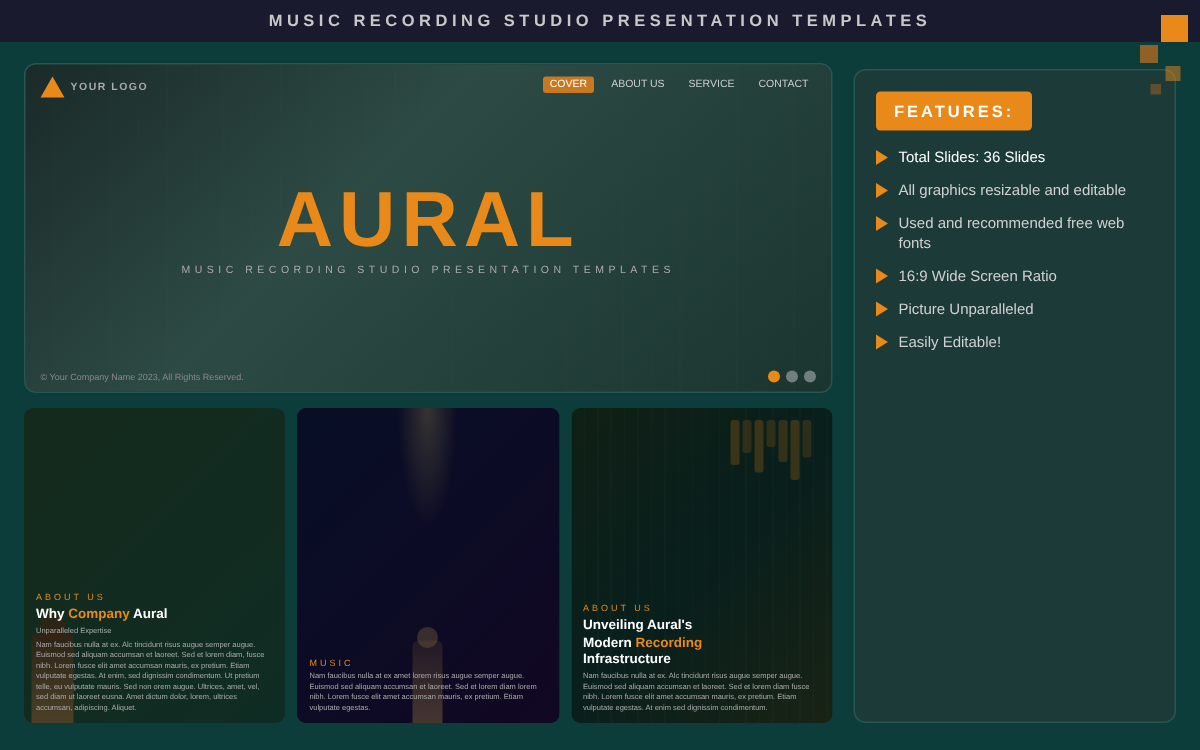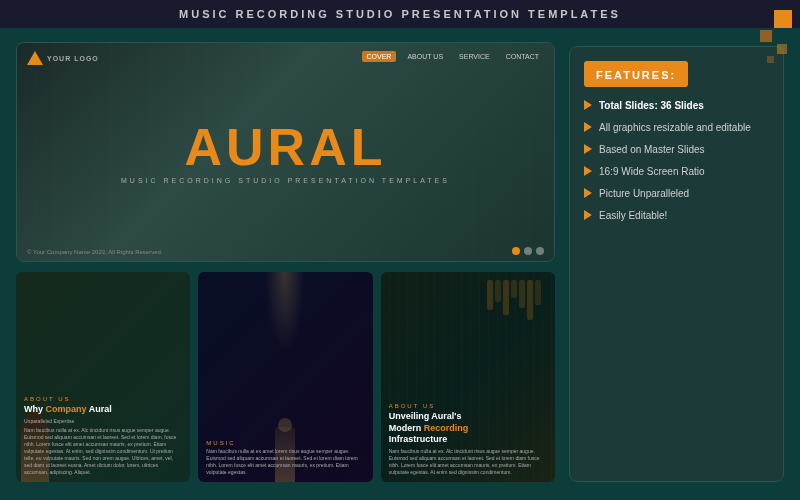--- a/index.html
+++ b/index.html
@@ -271,21 +271,21 @@
       flex-shrink: 0;
     }
 
     .feature-text {
       font-size: 10px;
       color: #d0d0d0;
       line-height: 1.3;
     }
 
     .feature-text .bold {
-      font-weight: 700;
+      font-weight: 400;
       color: white;
     }
 
     
     .deco-squares {
       position: absolute;
       top: 8px;
       right: 10px;
     }
 
@@ -412,21 +412,21 @@
       <div class="feature-item">
         <div class="feature-arrow"></div>
         <span class="feature-text"><span class="bold">Total Slides: 36 Slides</span></span>
       </div>
       <div class="feature-item">
         <div class="feature-arrow"></div>
         <span class="feature-text">All graphics resizable and editable</span>
       </div>
       <div class="feature-item">
         <div class="feature-arrow"></div>
-        <span class="feature-text">Based on Master Slides</span>
+        <span class="feature-text">Used and recommended free web fonts</span>
       </div>
       <div class="feature-item">
         <div class="feature-arrow"></div>
         <span class="feature-text">16:9 Wide Screen Ratio</span>
       </div>
       <div class="feature-item">
         <div class="feature-arrow"></div>
         <span class="feature-text">Picture Unparalleled</span>
       </div>
       <div class="feature-item">

